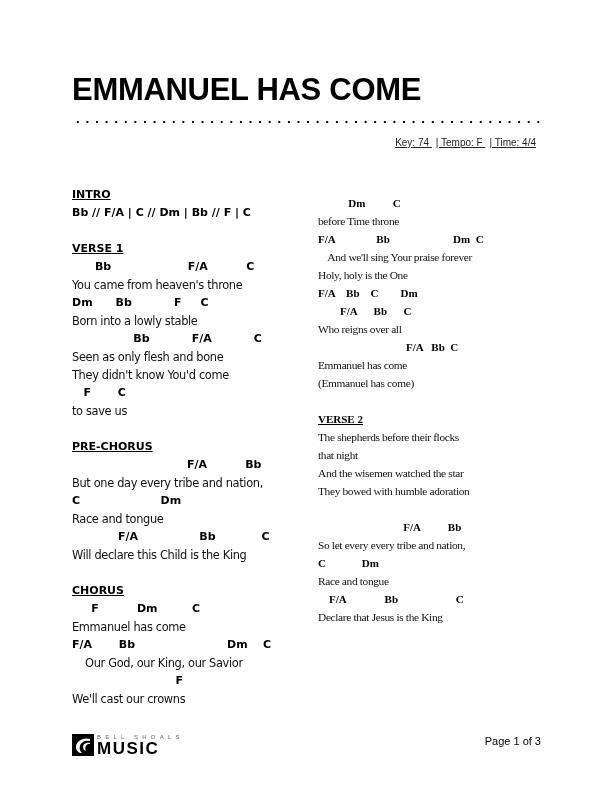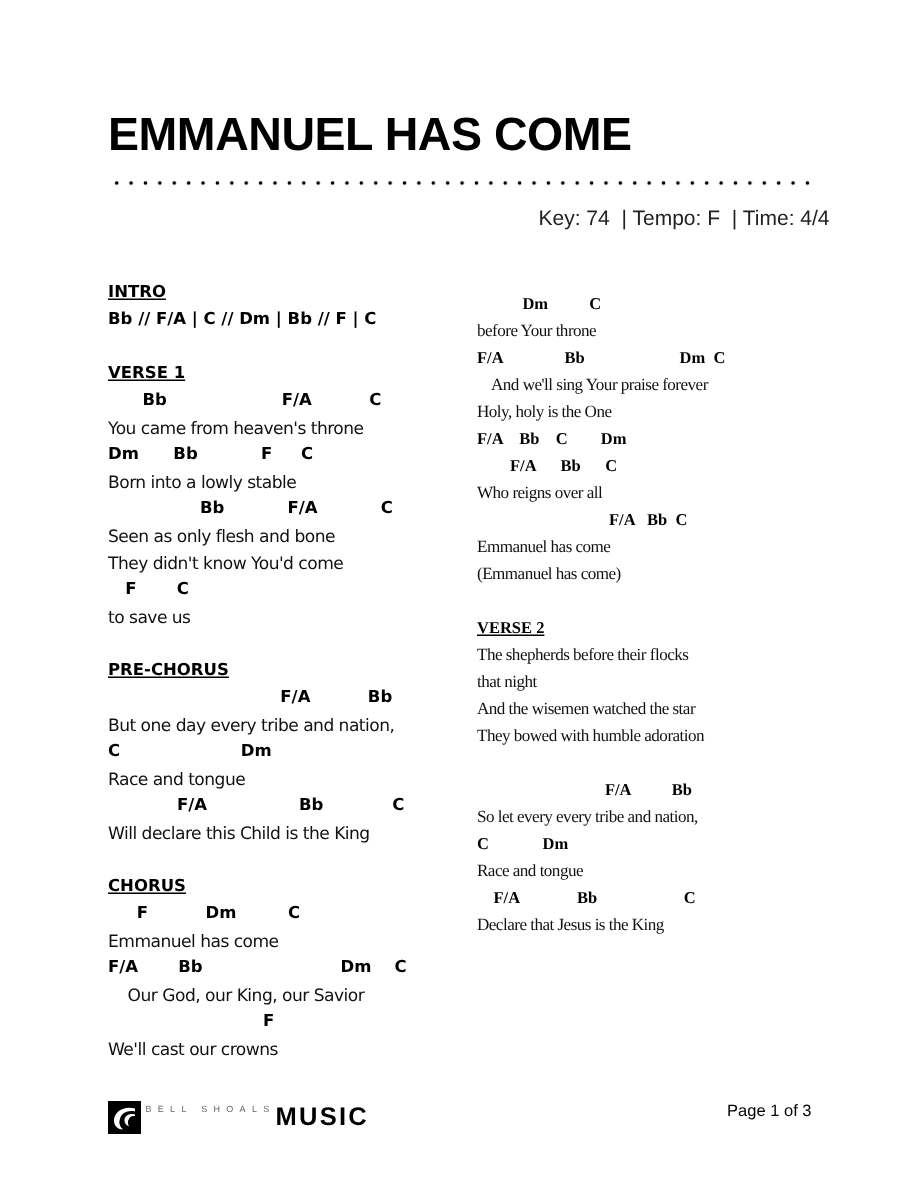--- a/index.html
+++ b/index.html
@@ -8,42 +8,42 @@
       position: absolute; left: 72px; top: 72px;
       font-family: "Liberation Sans", sans-serif; font-weight: bold;
       font-size: 31px; letter-spacing: -0.3px; line-height: 36px; white-space: nowrap;
     }
     .dots {
       position: absolute; left: 73px; top: 119px; width: 470px; height: 6px;
       background-image: radial-gradient(circle, #000 1.1px, transparent 1.4px);
       background-size: 9.6px 6px; background-repeat: repeat-x; background-position: 0 0;
     }
     .meta {
-      position: absolute; right: 59px; top: 137px;
-      font-family: "Liberation Sans", sans-serif; font-size: 14px; color: #222; white-space: nowrap;
+      position: absolute; right: 76px; top: 137px;
+      font-family: "Liberation Sans", sans-serif; font-size: 10px; color: #222; white-space: nowrap; text-decoration: underline;
     }
     .meta span { margin-left: 4px; }
     .col { position: absolute; top: 150px; font-family: "DejaVu Sans", sans-serif; margin-top: 36px; }
     .col.left { left: 72px; width: 232px; }
     .col.right { left: 318px; width: 230px; top: 158px; font-family: Liberation Serif, serif; }
     .line {
       height: 18px; line-height: 18px; font-size: 11.4px; white-space: pre;
       letter-spacing: -0.35px;
     }
     .chord { font-weight: bold; font-size: 11px; letter-spacing: 0; }
     .heading { font-weight: bold; text-decoration: underline; font-size: 11px; letter-spacing: 0; }
     .lyric { font-weight: normal; color: #111; }
     .blank { height: 18px; }
     .footer-logo {
       position: absolute; left: 72px; top: 733px; height: 24px; display: flex; align-items: center;
     }
     .logo-mark {
       width: 22px; height: 22px; background: #000; position: relative; margin-right: 3px;
     }
-    .logo-text { display: flex; flex-direction: row; justify-content: flex-end; }
+    .logo-text { display: flex; flex-direction: column; justify-content: flex-end; }
     .logo-small {
       font-family: "Liberation Sans", sans-serif; font-size: 6px; letter-spacing: 4.2px; color: #666; line-height: 7px;
     }
     .logo-big {
       font-family: "Liberation Sans", sans-serif; font-weight: bold; font-size: 17px;
       letter-spacing: 1.5px; line-height: 16px;
     }
     .page-num {
       position: absolute; right: 71px; top: 735px;
       font-family: "Liberation Sans", sans-serif; font-size: 11px; white-space: nowrap;
@@ -86,21 +86,21 @@
     <div class="line heading">CHORUS</div>
     <div class="line chord">     F          Dm         C</div>
     <div class="line lyric">Emmanuel has come</div>
     <div class="line chord">F/A       Bb                        Dm    C</div>
     <div class="line lyric">    Our God, our King, our Savior</div>
     <div class="line chord">                           F</div>
     <div class="line lyric">We'll cast our crowns</div>
   </div>
 <div class="col right" id="right-col">
     <div class="line chord">           Dm          C</div>
-    <div class="line lyric">before Your throne</div>
+    <div class="line lyric">before Time throne</div>
     <div class="line chord">F/A               Bb                       Dm  C</div>
     <div class="line lyric">    And we'll sing Your praise forever</div>
     <div class="line lyric">Holy, holy is the One</div>
     <div class="line chord">F/A    Bb    C        Dm</div>
     <div class="line chord">        F/A      Bb      C</div>
     <div class="line lyric">Who reigns over all</div>
     <div class="line chord">                                F/A   Bb  C</div>
     <div class="line lyric">Emmanuel has come</div>
     <div class="line lyric">(Emmanuel has come)</div>
     <div class="line blank"></div>

